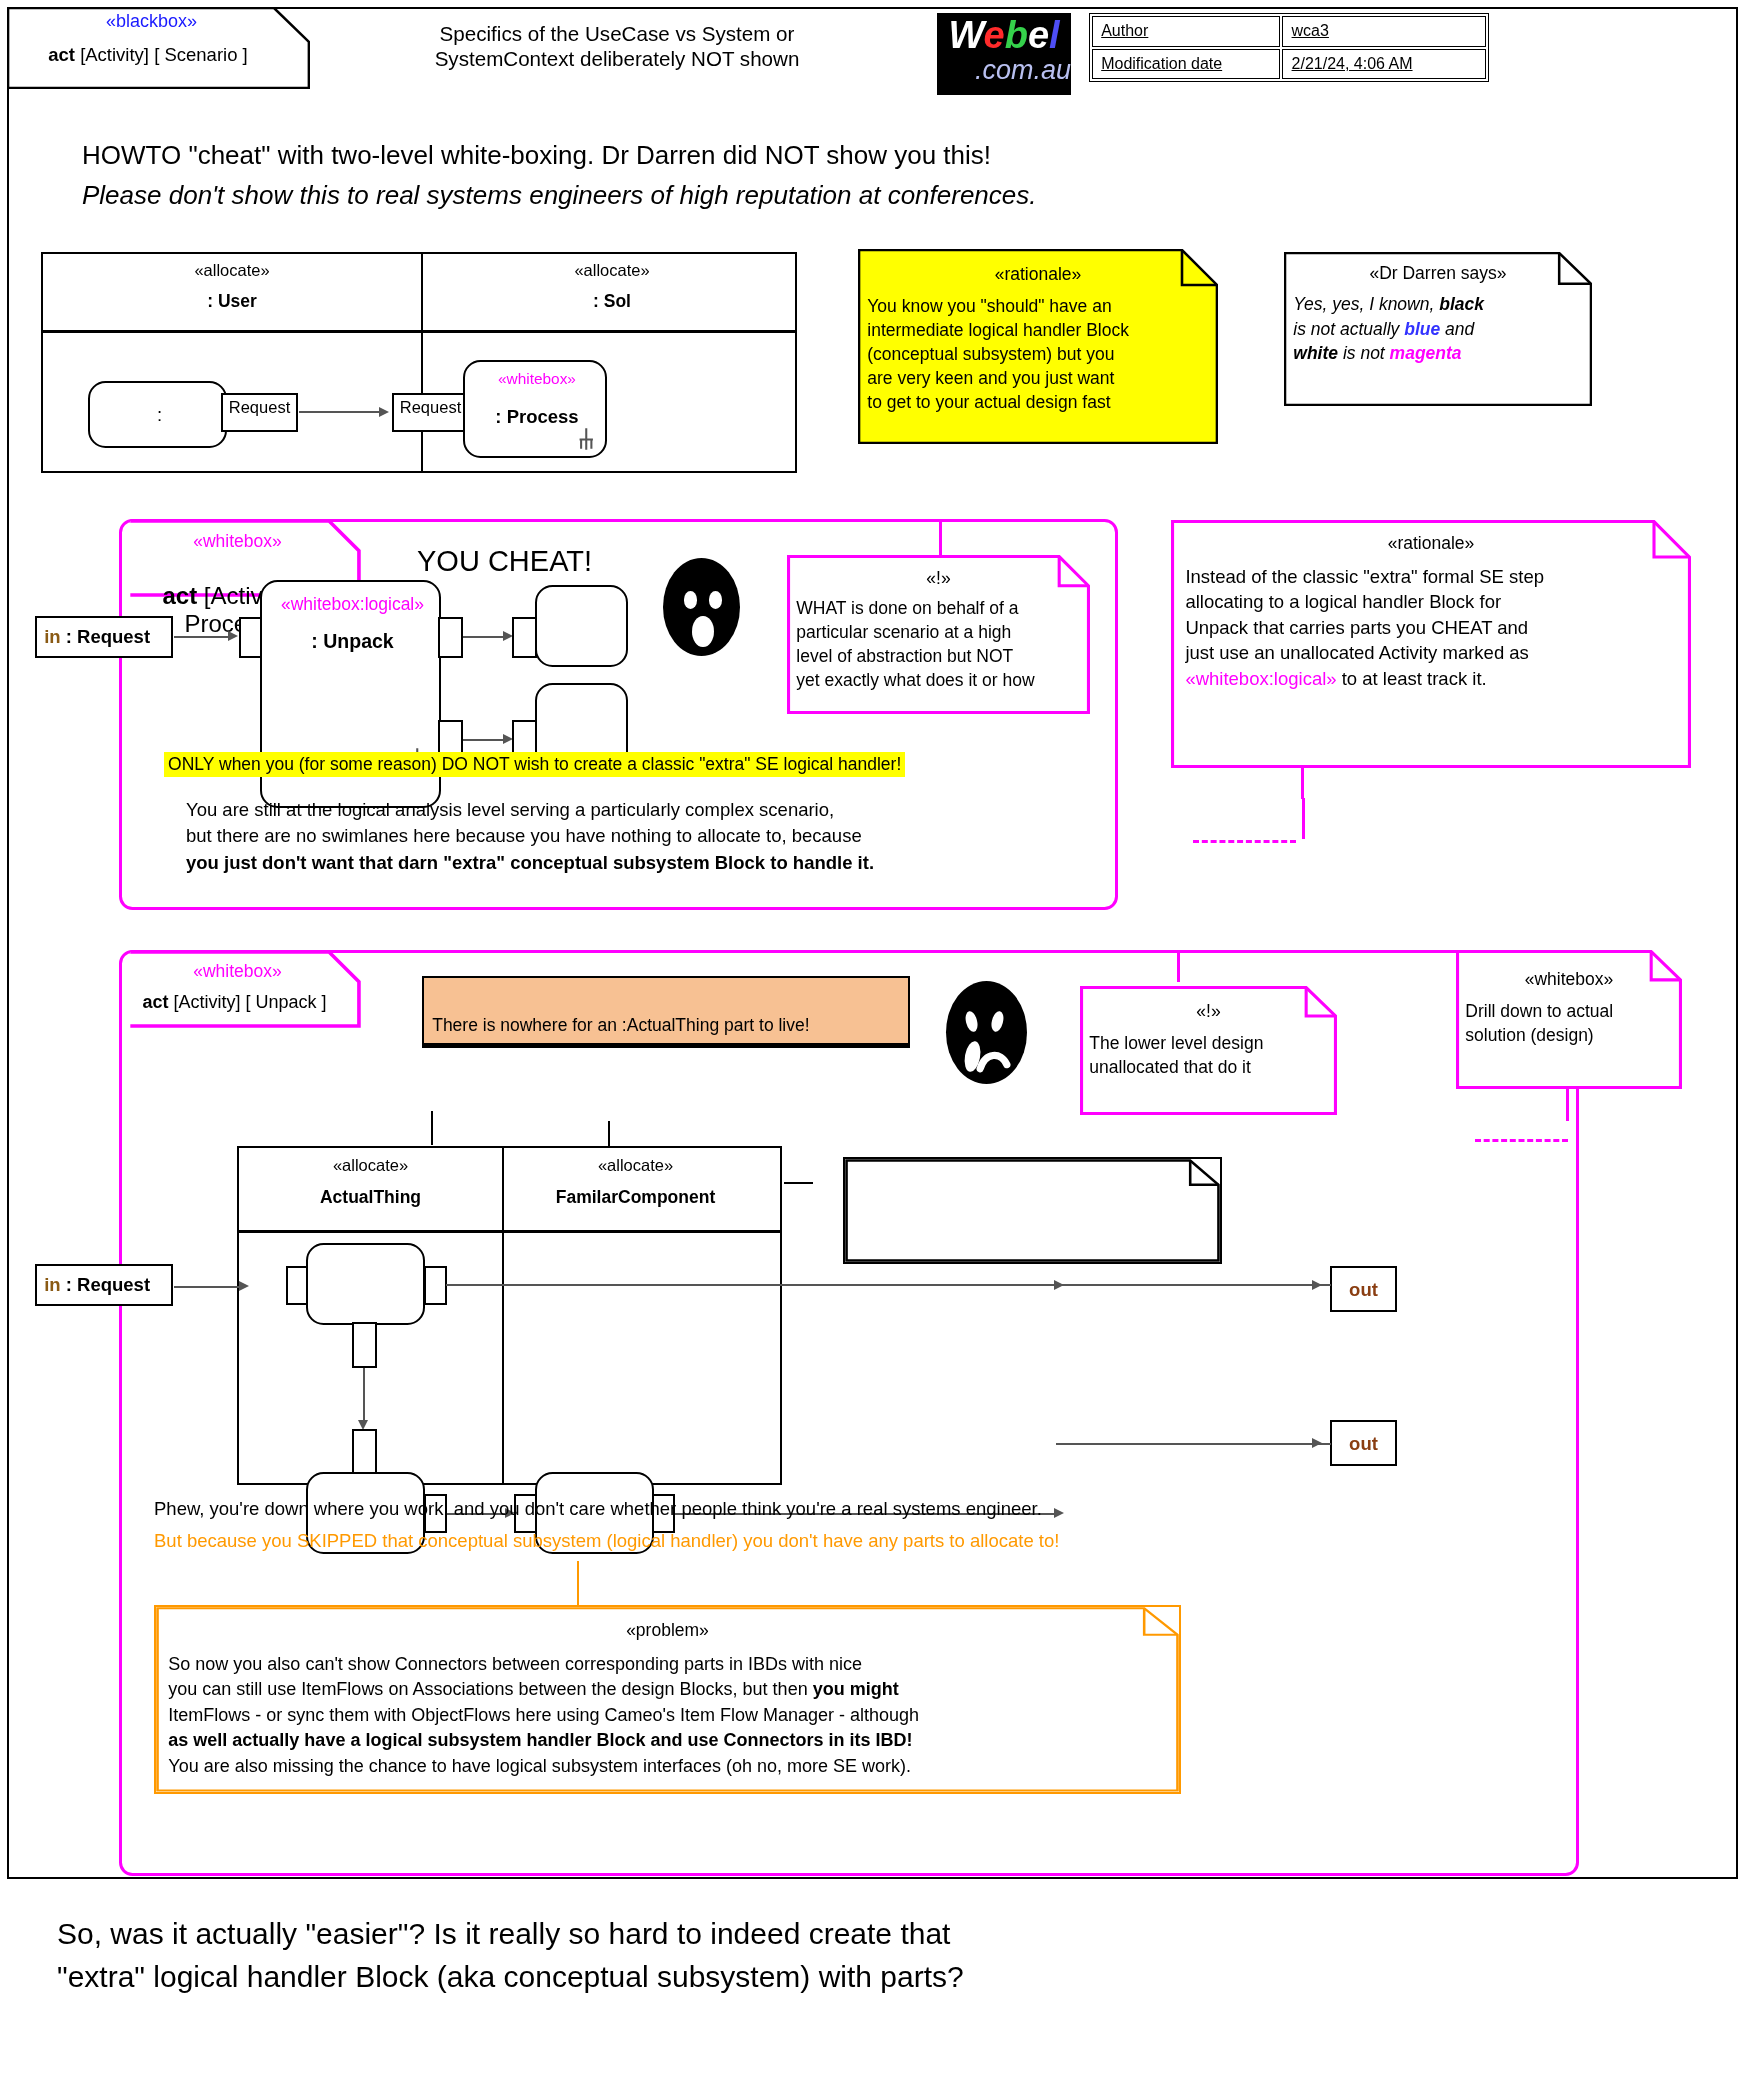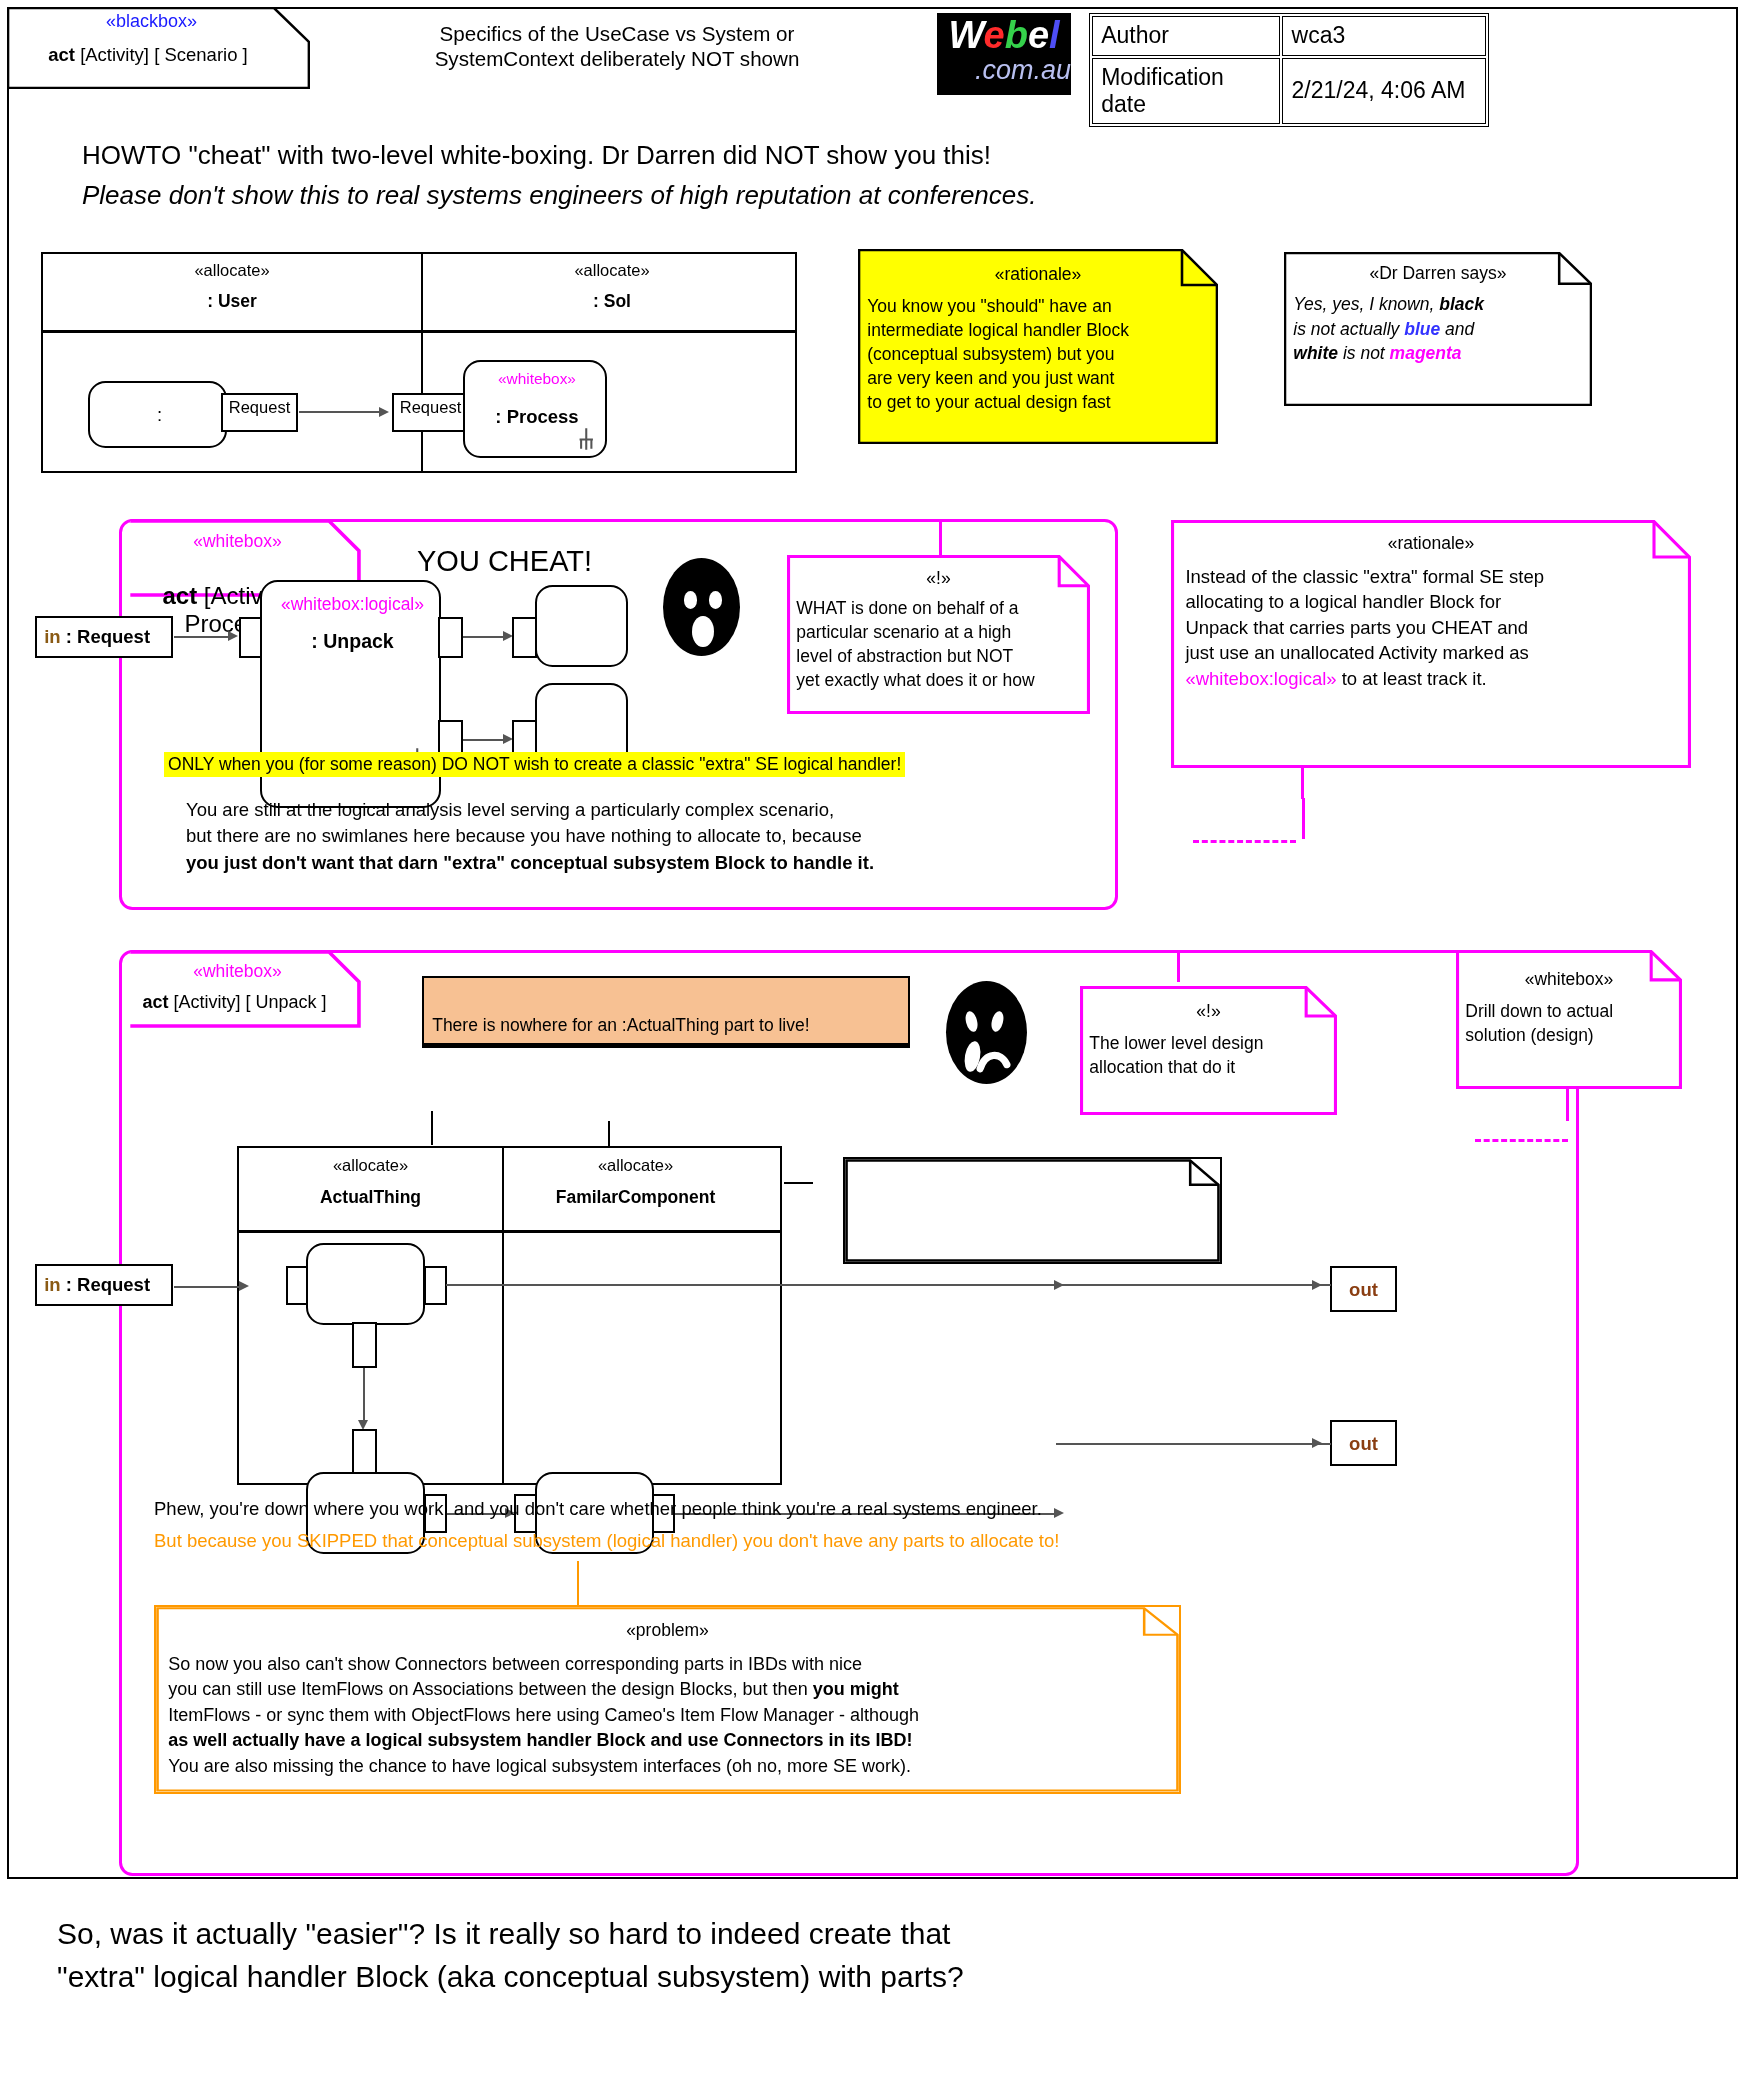--- a/index.html
+++ b/index.html
@@ -23,21 +23,21 @@
 
   
   #logo{left:937px;top:13.4px;width:134px;height:82px;background:#000;}
   #logo .l1{position:absolute;left:0;top:3.1px;width:134px;text-align:center;font-size:38px;font-weight:bold;font-style:italic;line-height:1;}
   #logo .l2{position:absolute;left:0;top:44px;width:134px;text-align:right;font-size:27px;font-style:italic;line-height:1;color:#b9c0f0;}
   #logo .w{color:#fff;} #logo .e1{color:#ff2b2b;} #logo .bg{color:#35d14b;}
   #logo .e2{color:#fff;} #logo .lb{color:#4e4ef5;}
 
   
   #meta-table{left:1089px;top:13.4px;border:1.5px solid #000;border-collapse:separate;}
-  #meta-table td{border:1.5px solid #000;font-size:23px;padding:5.1px 8.2px;background:#fff;}
+  #meta-table td{border:1.5px solid #000;font-size:16px;padding:5.1px 8.2px;background:#fff;text-decoration:underline;}
   #meta-table td.k{width:170px;} #meta-table td.v{width:185px;}
 
   
   #title1{left:82px;top:140px;font-size:26px;}
   #title2{left:82px;top:180px;font-size:26px;font-style:italic;}
 
   
   #lane1{left:41px;top:252px;width:756px;height:221px;border:2.6px solid #000;box-sizing:border-box;background:#fff;}
   #lane1 .vdiv{position:absolute;left:378px;top:0;width:2.1px;height:100%;background:#000;}
   #lane1 .hdiv{position:absolute;left:0;top:76px;width:100%;height:3.1px;background:#000;}
@@ -360,21 +360,21 @@
   <div class="magline" style="left:1177px;top:950px;width:2.6px;height:32px;"></div>
   <div class="note" id="note-excl2">
     <svg style="position:absolute;inset:0;width:100%;height:100%;" viewBox="0 0 500 250" preserveAspectRatio="none">
       <path d="M3,3 L440,3 L497,58 L497,247 L3,247 Z" fill="#fff" stroke="#ff00ff" stroke-width="6"></path>
       <path d="M440,3 L440,58 L497,58" fill="none" stroke="#ff00ff" stroke-width="6"></path>
     </svg>
     <div class="body" style="padding-top:15.4px;">
       <div class="stereo" style="margin-bottom:8.2px;">«!»</div>
       <div class="txt">
         <div>The lower level design</div>
-        <div>allocation that do it</div>
+        <div>unallocated that do it</div>
       </div>
     </div>
   </div>
 
   <div class="note" id="note-whitebox3">
     <svg style="position:absolute;inset:0;width:100%;height:100%;" viewBox="0 0 440 270" preserveAspectRatio="none">
       <path d="M3,3 L380,3 L437,58 L437,267 L3,267 Z" fill="#fff" stroke="#ff00ff" stroke-width="6"></path>
       <path d="M380,3 L380,58 L437,58" fill="none" stroke="#ff00ff" stroke-width="6"></path>
     </svg>
     <div class="body" style="padding-top:18.5px;">

